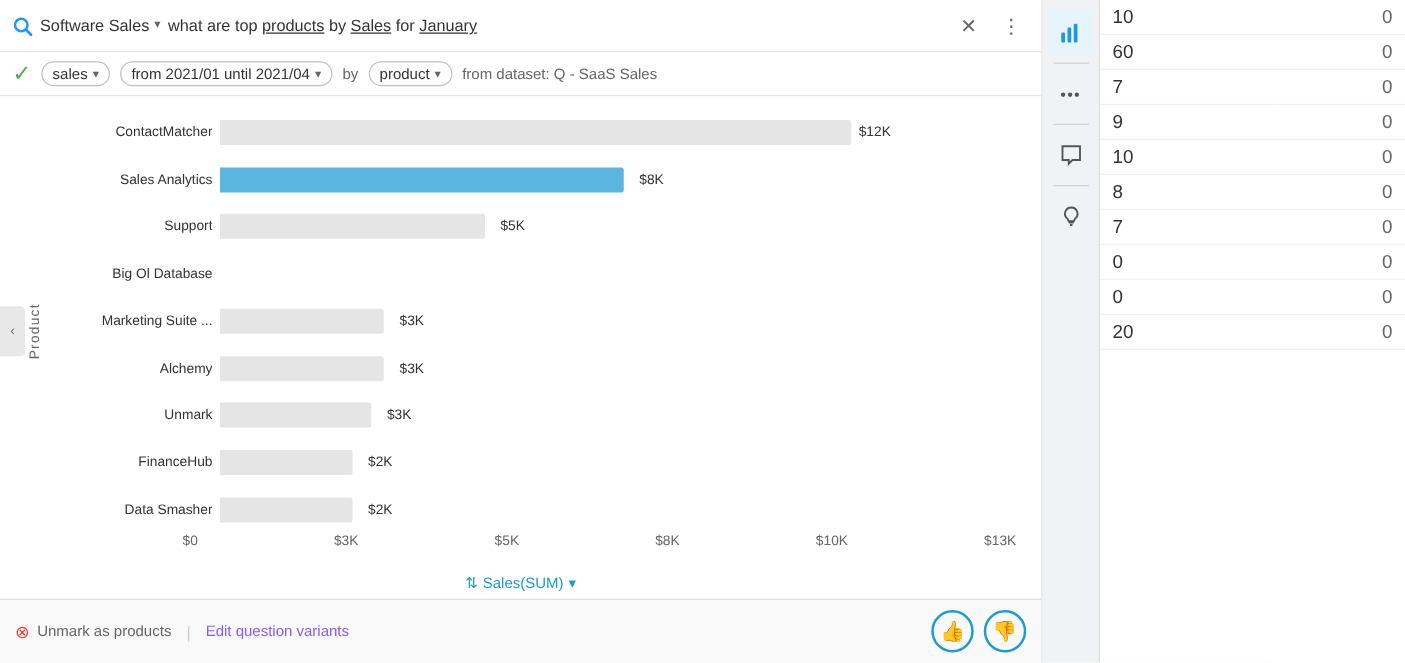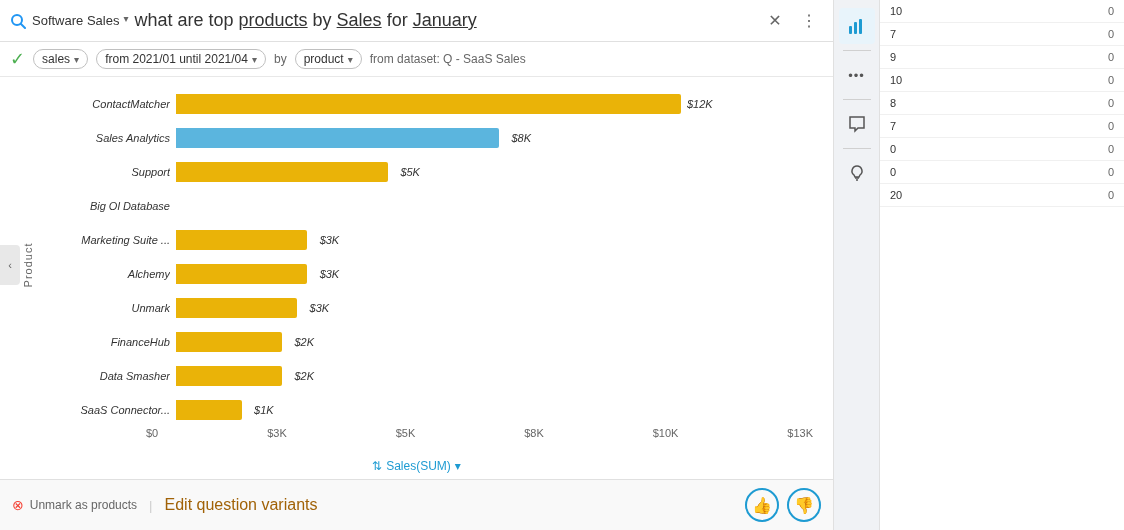--- a/index.html
+++ b/index.html
@@ -38,21 +38,21 @@
       font-size: 13px;
       display: flex;
       align-items: flex-start;
       gap: 4px;
       cursor: pointer;
     }
     .app-name .chevron { font-size: 10px; color: #666; }
     .search-query {
       flex: 1;
       color: #333;
-      font-size: 18px;
+      font-size: 13px;
     }
     .search-query u { text-decoration: underline; }
     .search-actions {
       display: flex;
       gap: 6px;
       align-items: center;
     }
     .icon-btn {
       background: none;
       border: none;
@@ -142,21 +142,20 @@
       left: 22px;
       top: 50%;
       transform: translateY(-50%) rotate(180deg);
       letter-spacing: 1px;
     }
 
     .chart-content {
       display: flex;
       flex: 1;
       padding-left: 30px;
-      font-style: italic;
     }
 
     .bars-section {
       flex: 1;
       display: flex;
       flex-direction: column;
       justify-content: space-around;
     }
 
     .bar-row {
@@ -180,21 +179,21 @@
     .bar-container {
       flex: 1;
       height: 20px;
       display: flex;
       align-items: center;
       position: relative;
     }
 
     .bar {
       height: 20px;
-      background: #eab308;
+      background: #e5e5e5;
       border-radius: 0 2px 2px 0;
       position: relative;
       display: flex;
       align-items: center;
     }
 
     .bar-value {
       position: absolute;
       right: -32px;
       font-size: 11px;
@@ -243,22 +242,22 @@
       gap: 6px;
       color: #666;
       font-size: 12px;
       cursor: pointer;
     }
     .unmark-link .close-circle {
       color: #f44336;
       font-size: 14px;
     }
     .footer-action {
-      color: #a16207;
-      font-size: 16px;
+      color: #8b5cf6;
+      font-size: 12px;
       cursor: pointer;
       text-decoration: none;
     }
     .footer-spacer { flex: 1; }
     .feedback-btns {
       display: flex;
       gap: 8px;
     }
     .feedback-btn {
       width: 34px;
@@ -319,21 +318,21 @@
     .data-table-area {
       flex: 1;
       overflow: hidden;
       display: flex;
       flex-direction: column;
     }
 
     .data-table {
       width: 100%;
       border-collapse: collapse;
-      font-size: 11px;
+      font-size: 15px;
     }
 
     .data-table td {
       padding: 5px 10px;
       border-bottom: 1px solid #f0f0f0;
       color: #333;
     }
 
     .data-table td:last-child {
       text-align: right;
@@ -457,28 +456,20 @@
                   <div class="bar" style="width: 16.38%;">
                     <span class="bar-value">$2K</span>
                   </div>
                 </div>
               </div>
               <div class="bar-row">
                 <div class="bar-label">Data Smasher</div>
                 <div class="bar-container">
                   <div class="bar" style="width: 16.38%;">
                     <span class="bar-value">$2K</span>
-                  </div>
-                </div>
-              </div>
-              <div class="bar-row">
-                <div class="bar-label">SaaS Connector...</div>
-                <div class="bar-container">
-                  <div class="bar" style="width: 10.14%;">
-                    <span class="bar-value">$1K</span>
                   </div>
                 </div>
               </div>
             </div>
         </div>
 
         <div class="x-axis">
           <span>$0</span>
           <span>$3K</span>
           <span>$5K</span>
@@ -548,20 +539,24 @@
   </div>
 
   <div class="data-table-area">
     <table class="data-table">
       <tbody id="table-body">
       <tr>
             <td>10</td>
             <td>0</td>
           </tr>
           <tr>
+            <td>60</td>
+            <td>0</td>
+          </tr>
+          <tr>
             <td>7</td>
             <td>0</td>
           </tr>
           <tr>
             <td>9</td>
             <td>0</td>
           </tr>
           <tr>
             <td>10</td>
             <td>0</td>

